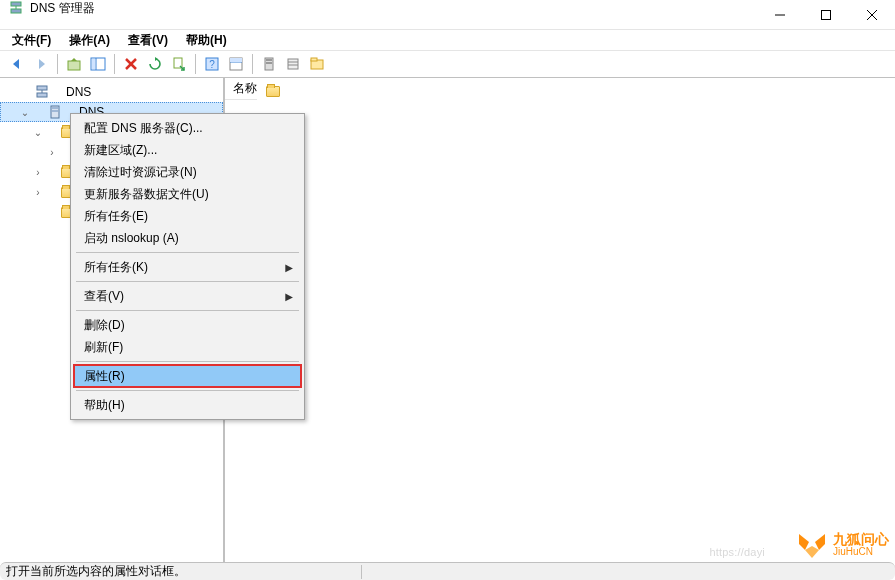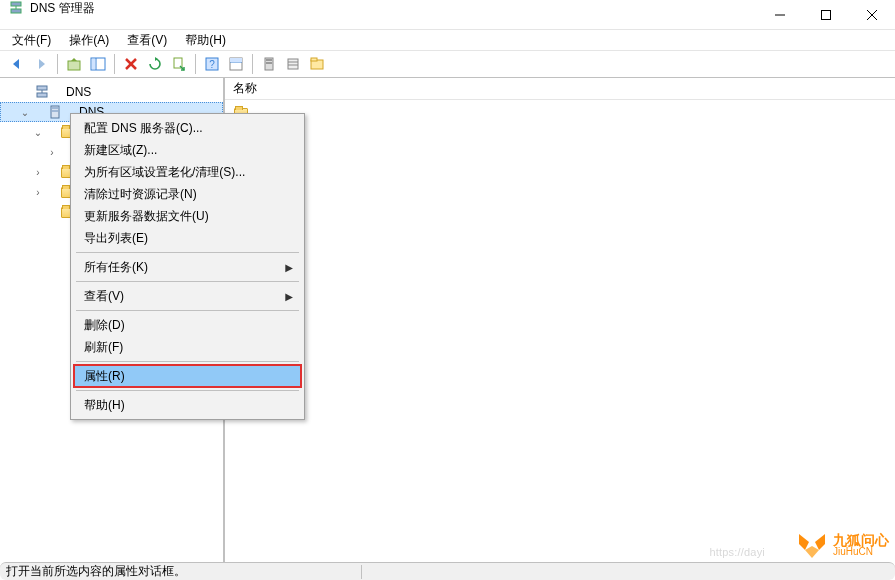--- a/index.html
+++ b/index.html
@@ -7,32 +7,32 @@
 
   
   .titlebar { height: 30px; display: flex; padding: 0 0 0 8px; border-bottom: 1px solid #e5e5e5; position: relative; }
   .titlebar .app-icon { width: 16px; height: 16px; margin-right: 6px; display: flex; align-items: center; justify-content: center; }
   .titlebar .title-text { font-size: 12px; }
   .win-controls { position: absolute; right: 0; top: 0; display: flex; }
   .win-btn { width: 46px; height: 30px; display: flex; align-items: center; justify-content: center; }
   .win-btn svg { width: 10px; height: 10px; }
 
   
-  .menubar { height: 20px; display: flex; align-items: center; padding: 0 6px; gap: 6px; }
+  .menubar { height: 20px; display: flex; align-items: center; padding: 0 6px; gap: 6px; font-weight: bold; }
   .menubar .menu-item { padding: 2px 6px; font-size: 12px; }
 
   
   .toolbar { height: 28px; display: flex; align-items: center; padding: 0 6px; border-top: 1px solid #e5e5e5; border-bottom: 1px solid #c0c0c0; gap: 2px; }
   .tb-btn { width: 22px; height: 22px; display: flex; align-items: center; justify-content: center; border: 1px solid transparent; }
   .tb-sep { width: 1px; height: 20px; background: #c0c0c0; margin: 0 3px; }
 
   
   .content { display: flex; height: calc(100% - 30px - 20px - 28px - 18px); }
   .tree-pane { width: 225px; border-right: 2px solid #c0c0c0; padding: 4px 0; position: relative; }
-  .list-pane { flex: 1; display: flex; flex-direction: column; }
+  .list-pane { flex: 1; display: flex; flex-direction: row; }
   .list-header { height: 22px; border-bottom: 1px solid #e5e5e5; display: flex; align-items: center; padding-left: 8px; font-size: 12px; }
   .list-body { flex: 1; padding: 4px 8px; position: relative; }
 
   .tree-node { display: flex; align-items: center; height: 20px; padding-left: 6px; gap: 16px; font-size: 12px; }
   .tree-node.sel { background: #cfe8ff; border: 1px dotted #4a90d9; }
   .expander { width: 12px; text-align: center; color: #666; font-size: 10px; }
   .tree-icon { width: 16px; height: 16px; display: flex; align-items: center; justify-content: center; }
   .folder-icon { width: 14px; height: 11px; background: linear-gradient(#ffe9a2,#f8d26a); border: 1px solid #d4a628; border-radius: 1px; position: relative; }
   .folder-icon::before { content:""; position:absolute; top:-3px; left:0; width:6px; height:3px; background:#f8d26a; border:1px solid #d4a628; border-bottom:none; }
 
@@ -44,21 +44,21 @@
   .cm-sep { height: 1px; background: #c0c0c0; margin: 3px 2px; }
   .cm-arrow { position: absolute; right: 8px; font-size: 10px; color: #333; }
 
   
   .statusbar { position: absolute; bottom: 0; left: 0; right: 0; height: 18px; border-top: 1px solid #c0c0c0; display: flex; align-items: center; padding: 0 6px; font-size: 12px; background: #f0f0f0; border-radius: 6px; }
   .status-sep { width:1px; height:14px; background:#c0c0c0; margin-left:175px; }
 
   
   .watermark { position: absolute; right: 6px; bottom: 18px; display: flex; align-items: center; gap: 4px; opacity: 0.95; }
   .wm-text { display:flex; flex-direction:column; line-height:1; }
-  .wm-cn { font-size: 14px; color: #ff8a00; font-weight: 600; }
+  .wm-cn { font-size: 14px; color: #ff8a00; font-weight: 600; font-family: Liberation Mono, monospace; }
   .wm-en { font-size: 10px; color: #ff8a00; }
 
   .ghost-url { position:absolute; right:130px; bottom:22px; font-size:11px; color:#d9d9d9; letter-spacing:0.2px;margin-left:20px; }
 </style>
 </head>
 <body>
 
 <div class="titlebar">
   <div class="app-icon">
     <svg viewBox="0 0 16 16">
@@ -248,30 +248,30 @@
 </div>
 
 <div class="context-menu">
   <div class="cm-item">
       <span>配置 DNS 服务器(C)...</span>
     </div>
   <div class="cm-item">
       <span>新建区域(Z)...</span>
     </div>
   <div class="cm-item">
-      <span>为所有区域设置老化/清理(S)...</span>
-    </div>
-  <div class="cm-item">
       <span>清除过时资源记录(N)</span>
     </div>
   <div class="cm-item">
       <span>更新服务器数据文件(U)</span>
     </div>
   <div class="cm-item">
-      <span>导出列表(E)</span>
+      <span>所有任务(E)</span>
+    </div>
+  <div class="cm-item">
+      <span>启动 nslookup (A)</span>
     </div>
   <div class="cm-sep"></div>
   <div class="cm-item">
       <span>所有任务(K)</span>
       <span class="cm-arrow">▶</span>
     </div>
   <div class="cm-sep"></div>
   <div class="cm-item">
       <span>查看(V)</span>
       <span class="cm-arrow">▶</span>

